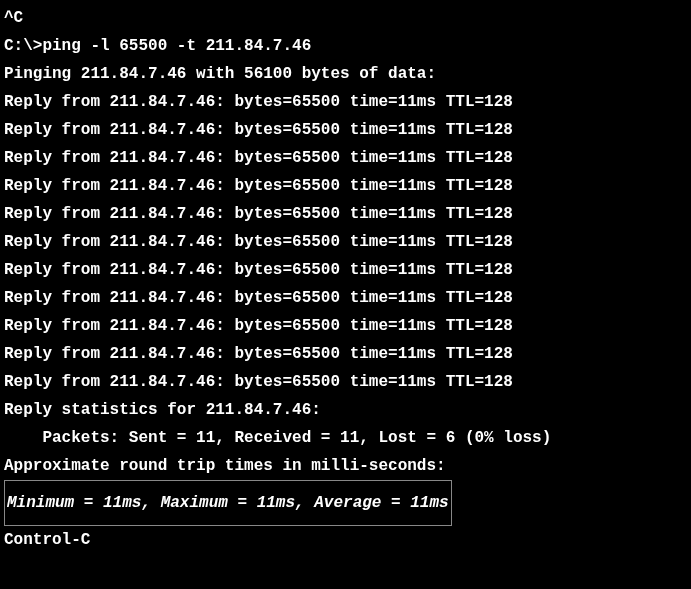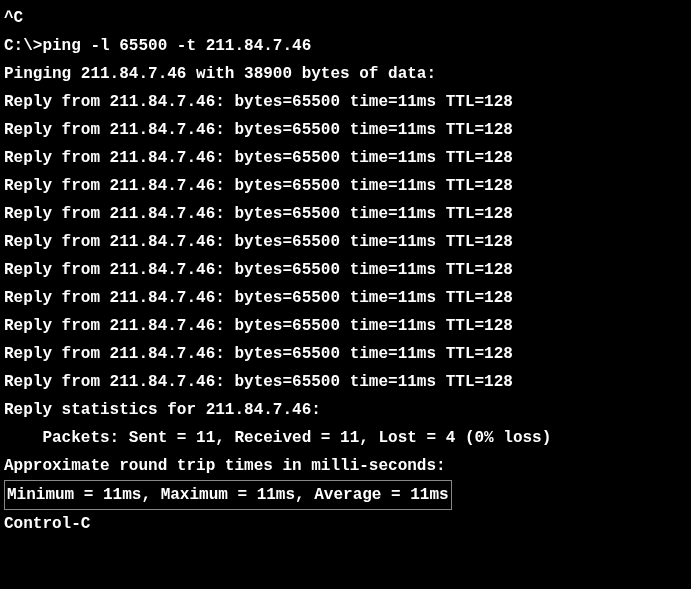--- a/index.html
+++ b/index.html
@@ -18,41 +18,42 @@
       height: 589px;
       overflow: hidden;
       line-height: 1.75;
     }
     .line {
       white-space: pre;
     }
     .highlight-box {
       border: 1px solid #888888;
       display: inline-block;
-      padding: 0 2px;
+      padding: 8px 2px;
       margin-left: 0;
+      font-style: italic;
     }
   </style>
 </head>
 <body>
 
 <div class="line">^C</div>
 <div class="line">C:\&gt;ping -l 65500 -t 211.84.7.46</div>
 <div class="line"></div>
-<div class="line">Pinging 211.84.7.46 with 38900 bytes of data:</div>
+<div class="line">Pinging 211.84.7.46 with 56100 bytes of data:</div>
 <div class="line"></div>
 <div class="line">Reply from 211.84.7.46: bytes=65500 time=11ms TTL=128</div>
 <div class="line">Reply from 211.84.7.46: bytes=65500 time=11ms TTL=128</div>
 <div class="line">Reply from 211.84.7.46: bytes=65500 time=11ms TTL=128</div>
 <div class="line">Reply from 211.84.7.46: bytes=65500 time=11ms TTL=128</div>
 <div class="line">Reply from 211.84.7.46: bytes=65500 time=11ms TTL=128</div>
 <div class="line">Reply from 211.84.7.46: bytes=65500 time=11ms TTL=128</div>
 <div class="line">Reply from 211.84.7.46: bytes=65500 time=11ms TTL=128</div>
 <div class="line">Reply from 211.84.7.46: bytes=65500 time=11ms TTL=128</div>
 <div class="line">Reply from 211.84.7.46: bytes=65500 time=11ms TTL=128</div>
 <div class="line">Reply from 211.84.7.46: bytes=65500 time=11ms TTL=128</div>
 <div class="line">Reply from 211.84.7.46: bytes=65500 time=11ms TTL=128</div>
 <div class="line"></div>
 <div class="line">Reply statistics for 211.84.7.46:</div>
-<div class="line">    Packets: Sent = 11, Received = 11, Lost = 4 (0% loss)</div>
+<div class="line">    Packets: Sent = 11, Received = 11, Lost = 6 (0% loss)</div>
 <div class="line">Approximate round trip times in milli-seconds:</div>
 <div><span class="highlight-box">    Minimum = 11ms, Maximum = 11ms, Average = 11ms</span></div>
 <div class="line">Control-C</div>
 
 </body></html>

